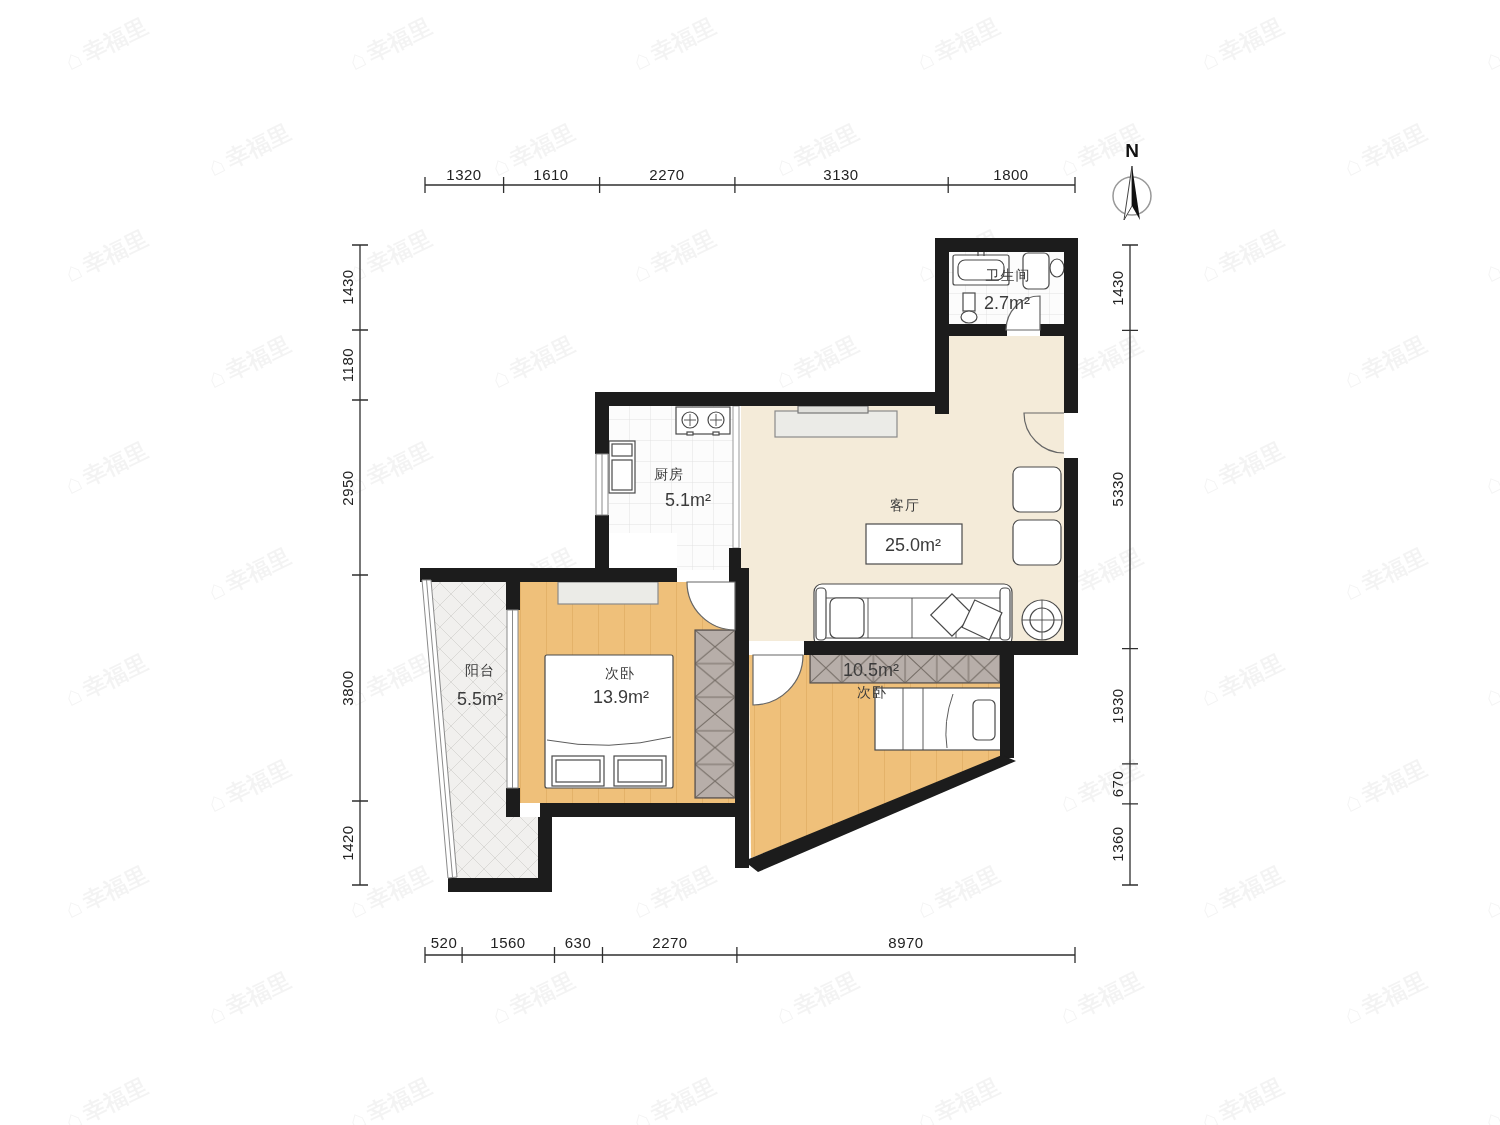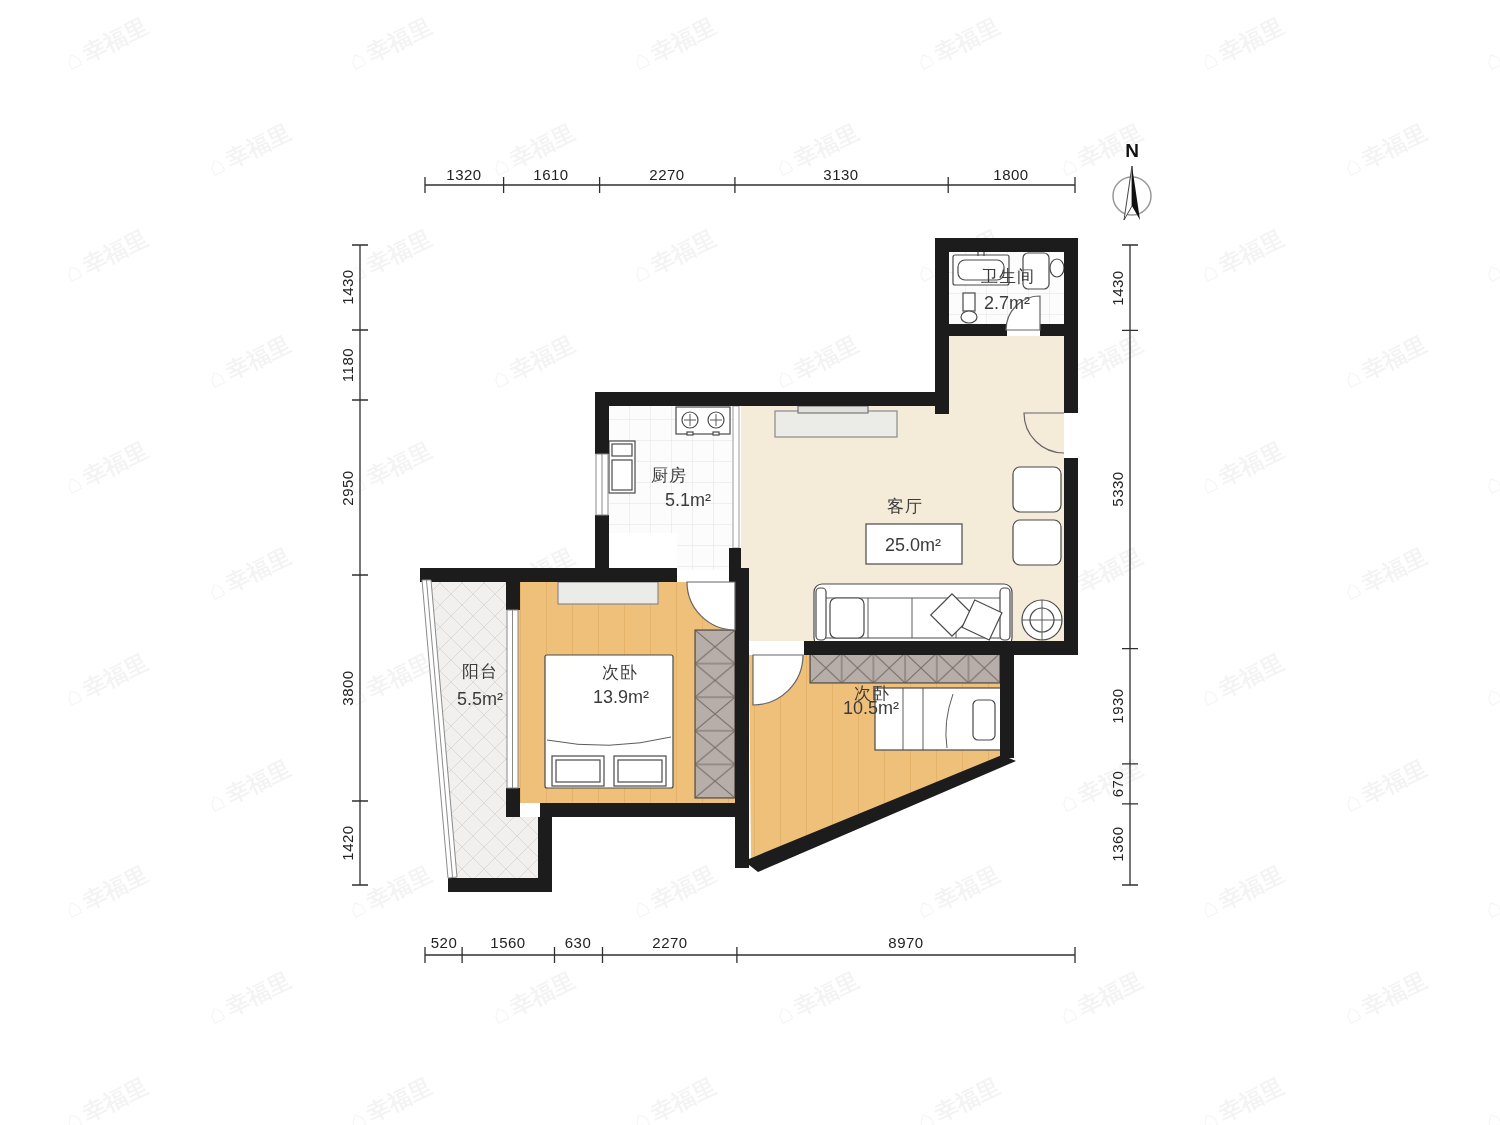--- a/index.html
+++ b/index.html
@@ -6,21 +6,21 @@
   #stage{position:relative;width:1500px;height:1125px;background:#fff;overflow:hidden;
          font-family:"Liberation Sans","DejaVu Sans",sans-serif;}
   #wm-layer{position:absolute;inset:0;pointer-events:none;}
   .wm{position:absolute;color:#000;opacity:0.045;font-size:23px;font-weight:bold;
       transform:rotate(-26deg);white-space:nowrap;}
   .wm .hicon{font-size:26px;margin-right:4px;}
   svg{position:absolute;left:0;top:0;}
   .dim{position:absolute;font-size:15px;color:#222;transform:translate(-50%,-50%);
        white-space:nowrap;letter-spacing:0.5px;}
   .dim.v{transform:translate(-50%,-50%) rotate(-90deg);}
-  .room-name{position:absolute;font-size:17px;color:#3b3b3b;transform:translate(-50%,-50%);
+  .room-name{position:absolute;font-size:14px;color:#3b3b3b;transform:translate(-50%,-50%);
        white-space:nowrap;letter-spacing:1px;}
   .room-area{position:absolute;font-size:18px;color:#3b3b3b;transform:translate(-50%,-50%);
        white-space:nowrap;}
   .chip{background:#fff;padding:0 8px;line-height:20px;}
   #north-n{position:absolute;font-size:19px;font-weight:bold;color:#111;
        transform:translate(-50%,-50%);}
   #note{position:absolute;left:0;top:991px;width:100%;text-align:center;font-size:20px;
        color:#2f2f2f;letter-spacing:0.5px;}
   #note .cp{font-weight:bold;color:#1d1d1d;margin-left:14px;}
 </style>
@@ -292,20 +292,20 @@
   <div class="room-name" style="left:669px;top:475px">厨房</div>
   <div class="room-area" style="left:688px;top:500px">5.1m²</div>
 
   <div class="room-name" style="left:905px;top:506px">客厅</div>
   <div class="room-area" style="left:913px;top:545px">25.0m²</div>
 
   <div class="room-name chip" style="left:620px;top:673px">次卧</div>
   <div class="room-area chip" style="left:621px;top:697px">13.9m²</div>
 
   <div class="room-name" style="left:872px;top:693px">次卧</div>
-  <div class="room-area" style="left:871px;top:708px">10.5m²</div>
+  <div class="room-area" style="left:871px;top:670px">10.5m²</div>
 
   <div class="room-name" style="left:480px;top:671px">阳台</div>
   <div class="room-area" style="left:480px;top:699px">5.5m²</div>
 
   <div id="north-n" style="left:1132px;top:151px">N</div>
 
 </div>
 
 </body></html>

